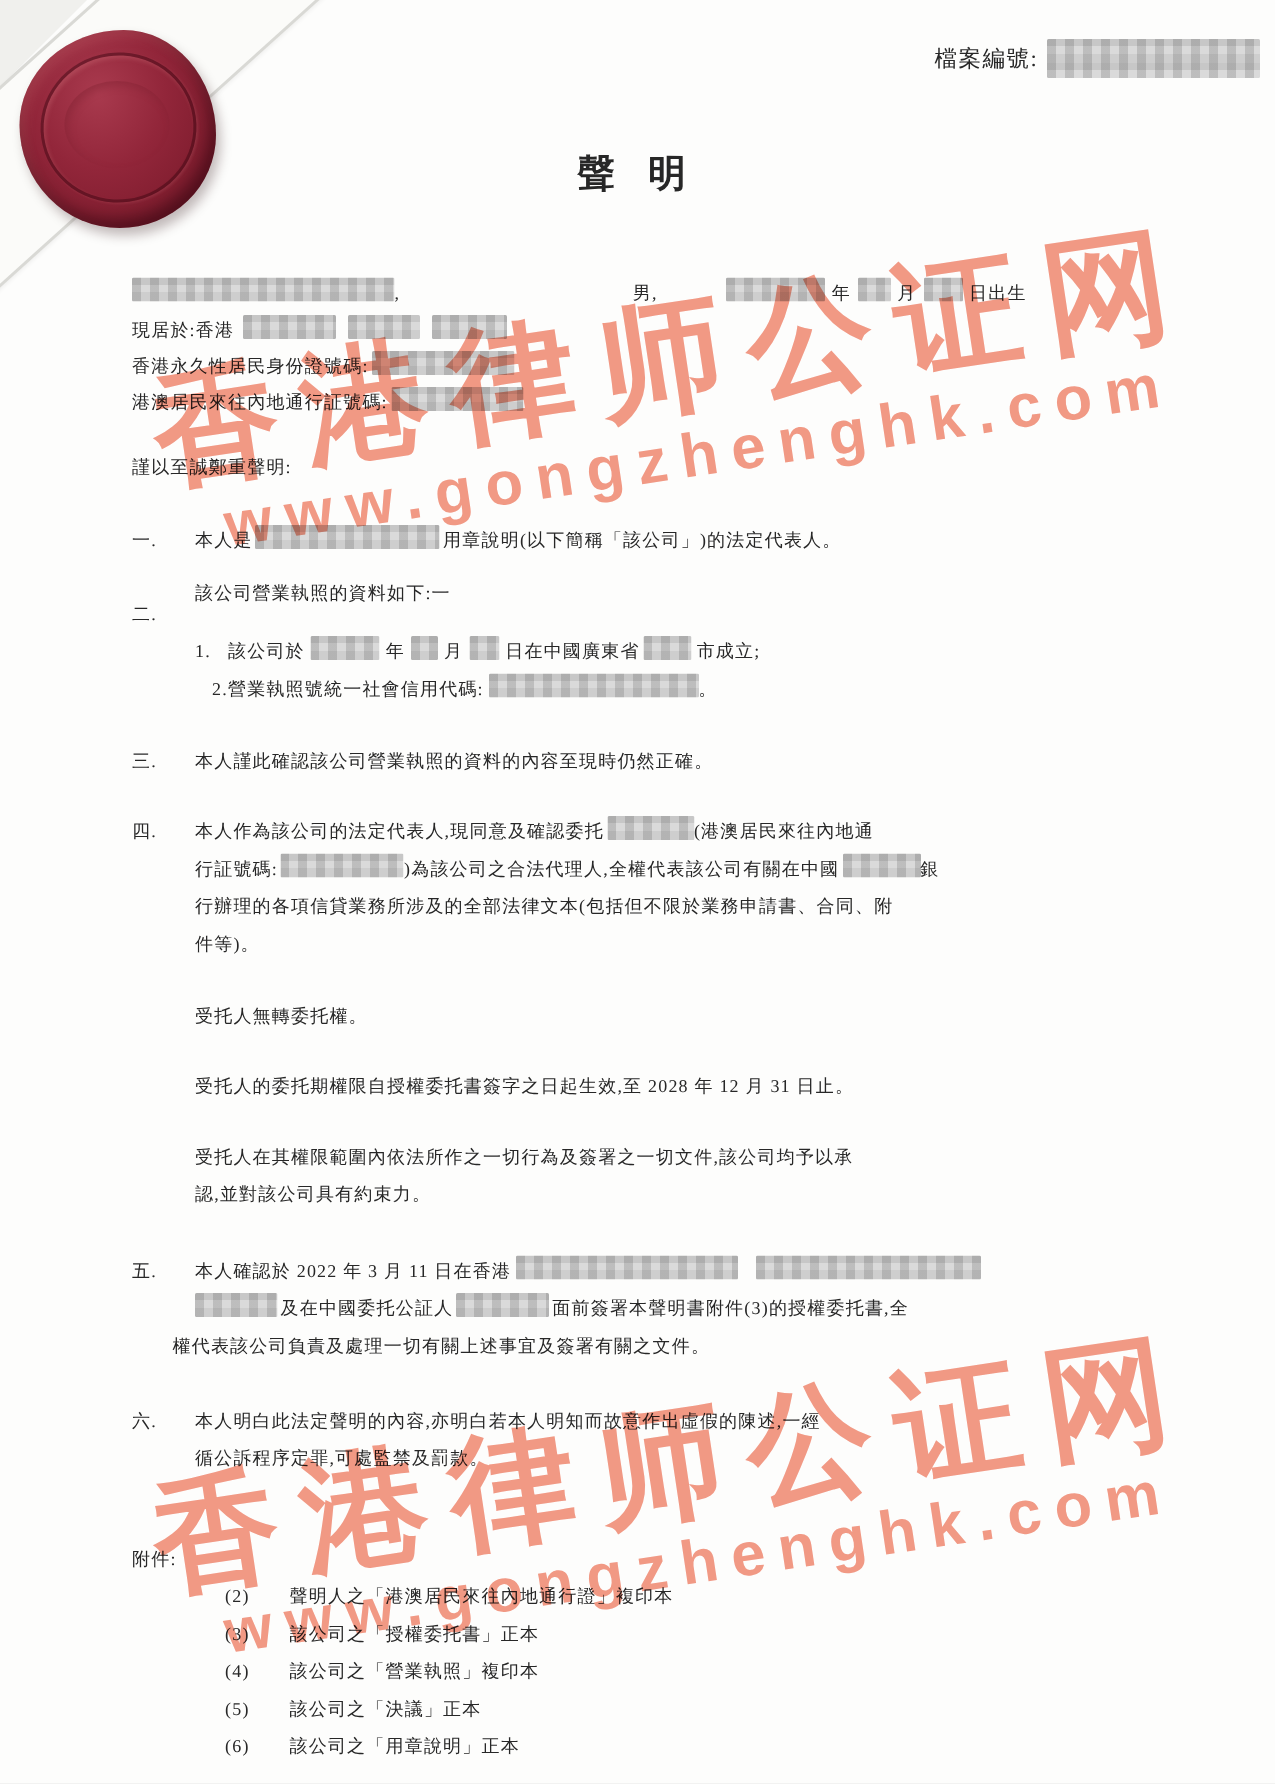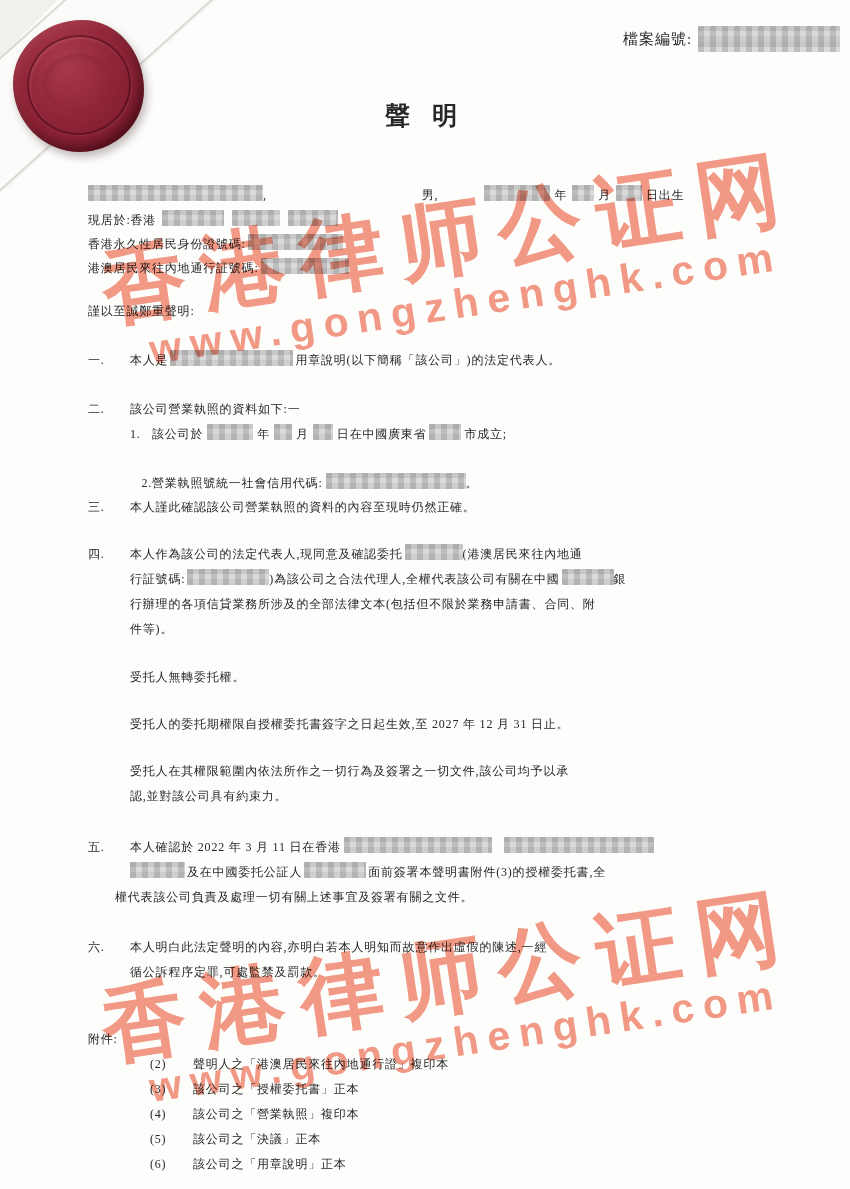--- a/index.html
+++ b/index.html
@@ -72,42 +72,42 @@
     <span>港澳居民來往內地通行証號碼:</span><span class="redact" style="width:88px;margin-left:2px;"></span>
   </div>
   <div class="ln" style="top:300px;left:88px;">謹以至誠鄭重聲明:</div>
 
   <div class="ln" style="top:349px;left:88px;">一.</div>
   <div class="ln" style="top:349px;left:130px;">
     <span>本人是</span><span class="redact" style="width:123px;margin-left:2px;"></span><span style="margin-left:2px;">用章說明(以下簡稱「該公司」)的法定代表人。</span>
   </div>
 
   <div class="ln" style="top:398px;left:88px;">二.</div>
-  <div class="ln" style="top:398px;left:130px;">該公司營業執照的資料如下:一</div>
+  <div class="ln" style="top:384px;left:130px;">該公司營業執照的資料如下:一</div>
   <div class="ln" style="top:423px;left:130px;">
     <span class="anum" style="width:22px;">1.</span><span>該公司於</span><span class="redact" style="width:46px;margin-left:4px;"></span><span style="margin-left:4px;">年</span><span class="redact" style="width:18px;margin-left:4px;"></span><span style="margin-left:4px;">月</span><span class="redact" style="width:20px;margin-left:4px;"></span><span style="margin-left:4px;">日在中國廣東省</span><span class="redact" style="width:32px;margin-left:3px;"></span><span style="margin-left:3px;">市成立;</span>
   </div>
-  <div class="ln" style="top:472px;left:130px;text-align:right;">
+  <div class="ln" style="top:448px;left:130px;text-align:right;">
     <span class="anum" style="width:22px;">2.</span><span>營業執照號統一社會信用代碼:</span><span class="redact" style="width:140px;margin-left:3px;"></span><span>。</span>
   </div>
 
   <div class="ln" style="top:496px;left:88px;">三.</div>
   <div class="ln" style="top:496px;left:130px;">本人謹此確認該公司營業執照的資料的內容至現時仍然正確。</div>
 
   <div class="ln" style="top:543px;left:88px;">四.</div>
   <div class="ln" style="top:568px;left:130px;">
     <span>行証號碼:</span><span class="redact" style="width:82px;margin-left:2px;"></span><span>)為該公司之合法代理人,全權代表該公司有關在中國</span><span class="redact" style="width:52px;margin-left:2px;"></span><span>銀</span>
   </div>
   <div class="ln" style="top:543px;left:130px;">
     <span>本人作為該公司的法定代表人,現同意及確認委托</span><span class="redact" style="width:58px;margin-left:2px;"></span><span>(港澳居民來往內地通</span>
   </div>
   <div class="ln" style="top:593px;left:130px;">行辦理的各項信貸業務所涉及的全部法律文本(包括但不限於業務申請書、合同、附</div>
   <div class="ln" style="top:618px;left:130px;text-align:right;">件等)。</div>
   <div class="ln" style="top:666px;left:130px;">受托人無轉委托權。</div>
-  <div class="ln" style="top:713px;left:130px;">受托人的委托期權限自授權委托書簽字之日起生效,至 2027 年 12 月 31 日止。</div>
+  <div class="ln" style="top:713px;left:130px;">受托人的委托期權限自授權委托書簽字之日起生效,至 2028 年 12 月 31 日止。</div>
   <div class="ln" style="top:760px;left:130px;">受托人在其權限範圍內依法所作之一切行為及簽署之一切文件,該公司均予以承</div>
   <div class="ln" style="top:785px;left:130px;">認,並對該公司具有約束力。</div>
 
   <div class="ln" style="top:836px;left:88px;">五.</div>
   <div class="ln" style="top:836px;left:130px;">
     <span>本人確認於 2022 年 3 月 11 日在香港</span><span class="redact" style="width:148px;margin-left:3px;"></span><span class="redact" style="width:150px;margin-left:12px;"></span>
   </div>
   <div class="ln" style="top:861px;left:130px;">
     <span class="redact" style="width:55px;"></span><span style="margin-left:2px;">及在中國委托公証人</span><span class="redact" style="width:62px;margin-left:2px;"></span><span style="margin-left:2px;">面前簽署本聲明書附件(3)的授權委托書,全</span>
   </div>

